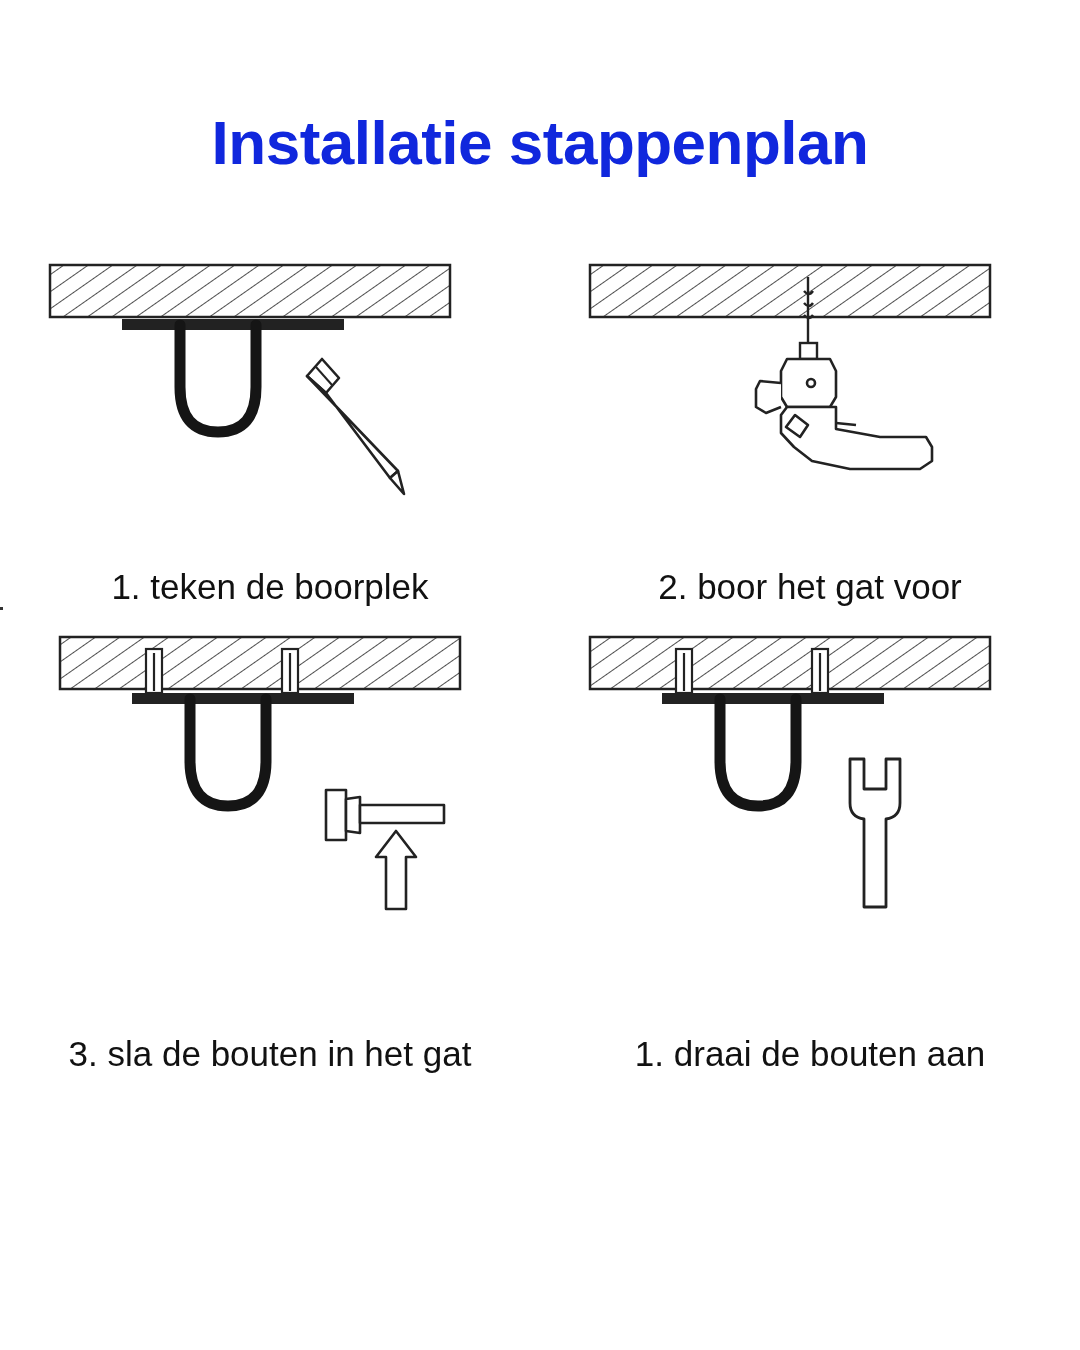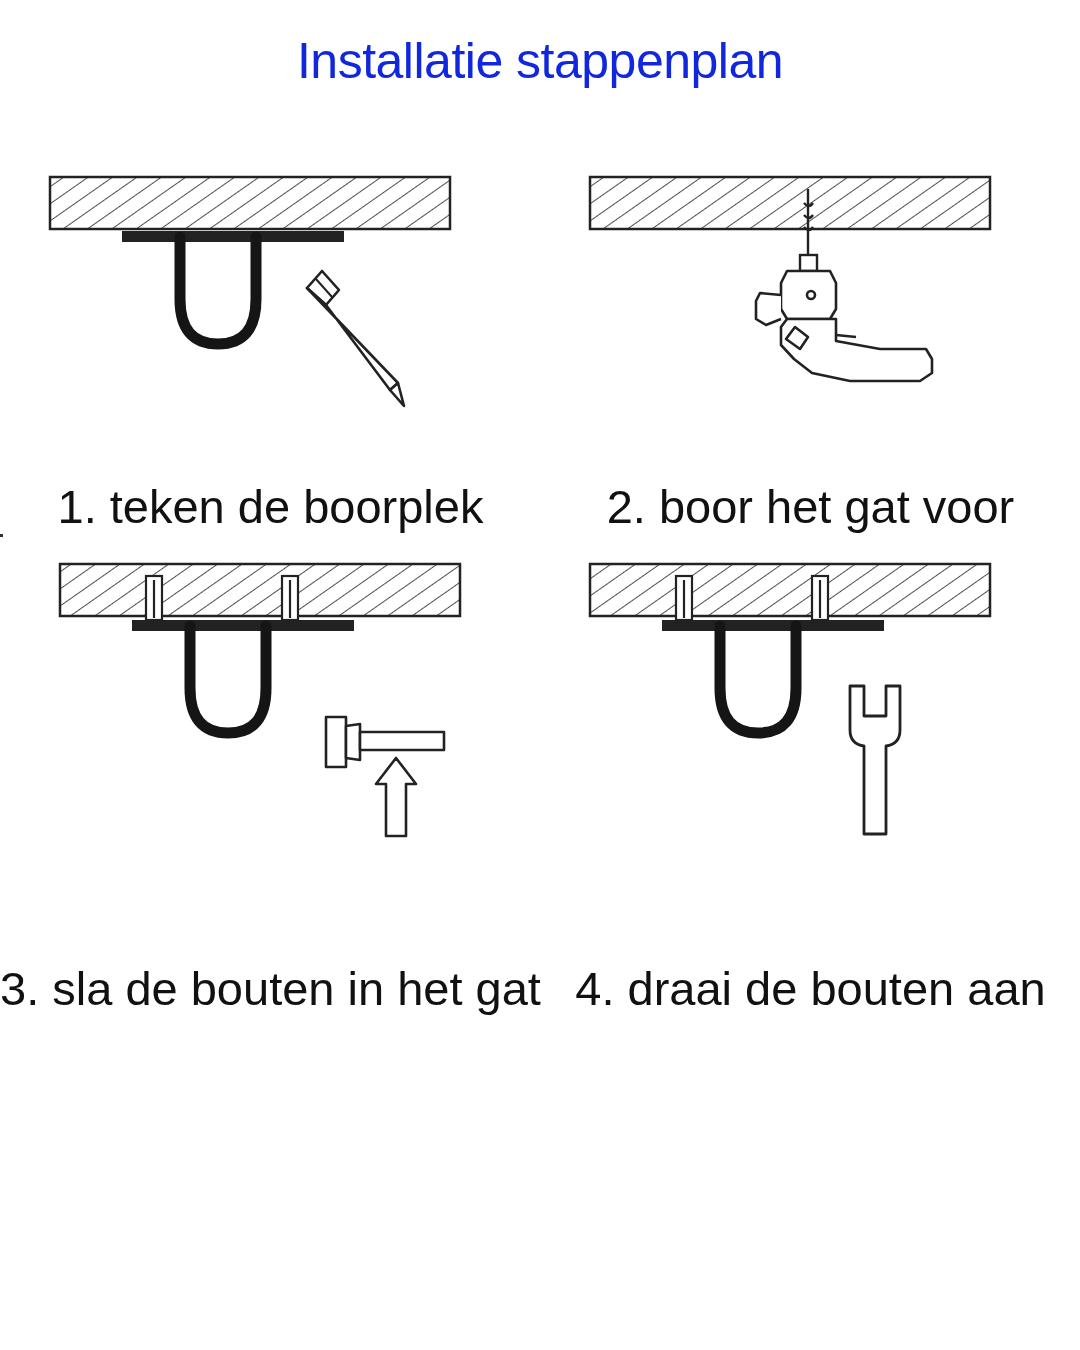--- a/index.html
+++ b/index.html
@@ -10,26 +10,26 @@
   body {
     width: 1080px;
     height: 1350px;
     font-family: "Liberation Sans", sans-serif;
     color: #1a1a1a;
     overflow: hidden;
     position: relative;
   }
   .page-title {
     text-align: center;
-    font-size: 50px;
-    font-weight: normal;
+    font-size: 62px;
+    font-weight: bold;
     color: #1027dd;
     letter-spacing: -0.5px;
     margin: 0;
-    padding-top: 34px;
+    padding-top: 109px;
     line-height: 1.1;
   }
   .steps-grid {
     display: grid;
     grid-template-columns: 1fr 1fr;
     grid-template-rows: auto auto;
     column-gap: 0px;
     row-gap: 0px;
     margin-top: 70px;
   }
@@ -40,21 +40,21 @@
   }
   .step-figure {
     width: 460px;
     height: 310px;
     position: relative;
   }
   .step-figure svg {
     display: block;
   }
   .step-caption {
-    font-size: 47px;
+    font-size: 35px;
     color: #111;
     text-align: center;
     margin-top: 10px;
     white-space: nowrap;
     font-family: "Liberation Sans", sans-serif;
   }
   .row2 .step-figure {
     height: 420px;
   }
   .row2 .step-caption {
@@ -199,16 +199,16 @@
         </g>
         <g fill="none" stroke="#151515" stroke-width="11" stroke-linecap="round">
           <path d="M 140 92 L 140 154 Q 140 199 178 199 Q 216 199 216 154 L 216 92"></path>
         </g>
 
         <g fill="#ffffff" stroke="#222" stroke-width="2.8" stroke-linejoin="round">
           <path d="M 270 152 L 284 152 L 284 182 L 306 182 L 306 152 L 320 152 L 320 196 Q 320 210 306 212 L 306 300 L 284 300 L 284 212 Q 270 210 270 196 Z"></path>
         </g>
       </svg>
     </div>
-    <div class="step-caption">4. draai de bouten aan</div>
+    <div class="step-caption">1. draai de bouten aan</div>
   </div>
 
 </div>
 
 </body></html>

